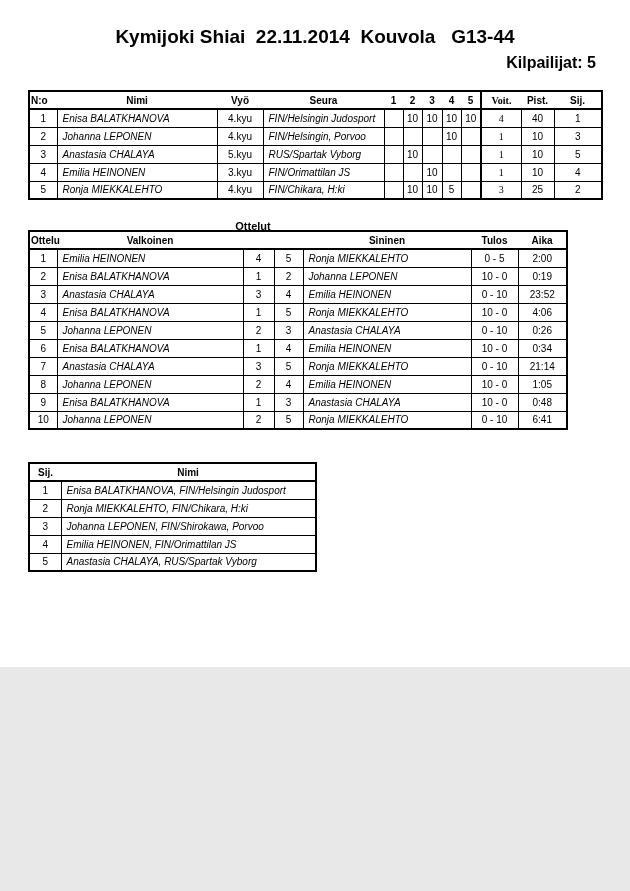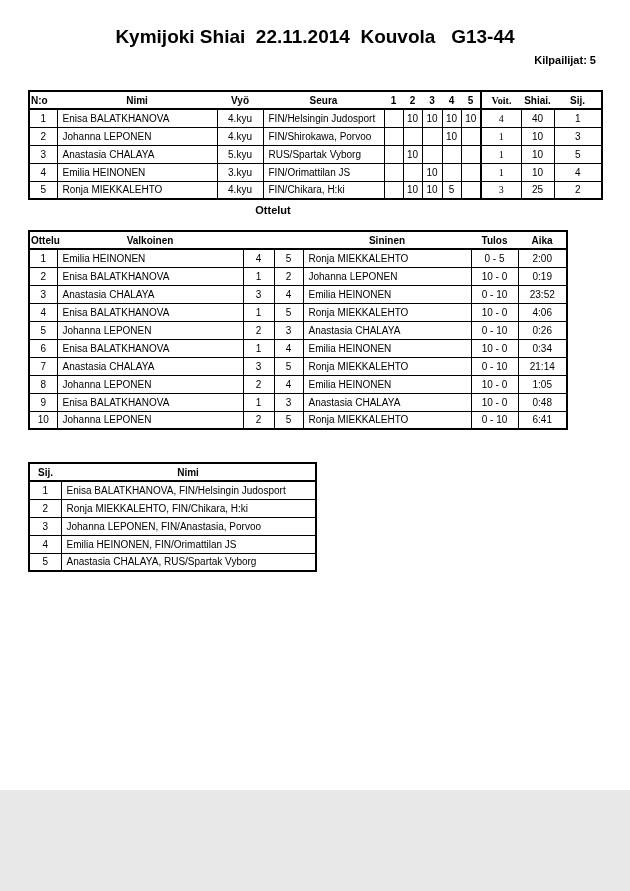--- a/index.html
+++ b/index.html
@@ -1,36 +1,36 @@
 <!DOCTYPE html>
 <html><head>
 <meta charset="utf-8">
 <style>
   * { margin:0; padding:0; box-sizing:border-box; }
   html,body { background:#e8e8e8; }
   body { font-family:"Liberation Sans", sans-serif; color:#000; }
-  .page { position:relative; width:630px; height:790px; background:#ffffff; overflow:hidden; }
+  .page { position:relative; width:630px; height:667px; background:#ffffff; overflow:hidden; }
   .title { position:absolute; top:26px; left:0; width:630px; text-align:center;
            font-size:19px; font-weight:bold; white-space:pre; }
   .participants { position:absolute; top:54px; left:0; width:596px; text-align:right;
-                  font-size:11px; font-weight:bold; }
+                  font-size:16px; font-weight:bold; }
   .section-label { position:absolute; font-size:11px; font-weight:bold; text-align:center; white-space:nowrap; }
   #lbl-kilpailijat { top:69px; left:0; width:510px; }
-  #lbl-ottelut    { top:204px; left:0; width:506px;margin-left:20px; }
+  #lbl-ottelut    { top:220px; left:0; width:506px; }
   #lbl-tulokset   { top:446px; left:0; width:354px;margin-top:44px; }
   table { position:absolute; border-collapse:collapse; table-layout:fixed;
           border:2px solid #000; background:#fff; }
   #t-competitors { left:28px; top:90px;  width:573px; }
   #t-matches     { left:28px; top:230px; width:538px; }
   #t-results     { left:28px; top:462px; width:287px; }
   th, td { font-size:10px; height:18px; white-space:nowrap; vertical-align:middle; }
   th { font-weight:bold; border:none; border-bottom:2px solid #000; text-align:center; overflow:visible; }
   td { border:1px solid #000; overflow:hidden; }
   .hl { text-align:left; padding-left:1px; }
-  .l  { text-align:left; padding-left:5px; }
+  .l  { text-align:left; padding-left:5px;font-style:italic; }
   .c  { text-align:center; }
   .thick { border-left:2px solid #000 !important;font-family:Liberation Serif, serif; }
 </style>
 </head>
 <body>
 
 <div class="page">
 
   <div class="title">Kymijoki Shiai  22.11.2014  Kouvola   G13-44</div>
   <div class="participants">Kilpailijat: 5</div>
@@ -56,21 +56,21 @@
         <th class="hl">N:o</th>
         <th>Nimi</th>
         <th>Vyö</th>
         <th>Seura</th>
         <th>1</th>
         <th>2</th>
         <th>3</th>
         <th>4</th>
         <th>5</th>
         <th class="thick">Voit.</th>
-        <th>Shiai.</th>
+        <th>Pist.</th>
         <th>Sij.</th>
       </tr>
     </thead>
     <tbody>
 
     <tr>
         <td class="c">1</td>
         <td class="l">Enisa BALATKHANOVA</td>
         <td class="c">4.kyu</td>
         <td class="l">FIN/Helsingin Judosport</td>
@@ -80,21 +80,21 @@
         <td class="c">10</td>
         <td class="c">10</td>
         <td class="c thick">4</td>
         <td class="c">40</td>
         <td class="c">1</td>
       </tr>
         <tr>
         <td class="c">2</td>
         <td class="l">Johanna LEPONEN</td>
         <td class="c">4.kyu</td>
-        <td class="l">FIN/Shirokawa, Porvoo</td>
+        <td class="l">FIN/Helsingin, Porvoo</td>
         <td class="c"></td>
         <td class="c"></td>
         <td class="c"></td>
         <td class="c">10</td>
         <td class="c"></td>
         <td class="c thick">1</td>
         <td class="c">10</td>
         <td class="c">3</td>
       </tr>
         <tr>
@@ -278,21 +278,21 @@
     <tr>
         <td class="c">1</td>
         <td class="l">Enisa BALATKHANOVA, FIN/Helsingin Judosport</td>
       </tr>
         <tr>
         <td class="c">2</td>
         <td class="l">Ronja MIEKKALEHTO, FIN/Chikara, H:ki</td>
       </tr>
         <tr>
         <td class="c">3</td>
-        <td class="l">Johanna LEPONEN, FIN/Anastasia, Porvoo</td>
+        <td class="l">Johanna LEPONEN, FIN/Shirokawa, Porvoo</td>
       </tr>
         <tr>
         <td class="c">4</td>
         <td class="l">Emilia HEINONEN, FIN/Orimattilan JS</td>
       </tr>
         <tr>
         <td class="c">5</td>
         <td class="l">Anastasia CHALAYA, RUS/Spartak Vyborg</td>
       </tr>
       </tbody>

